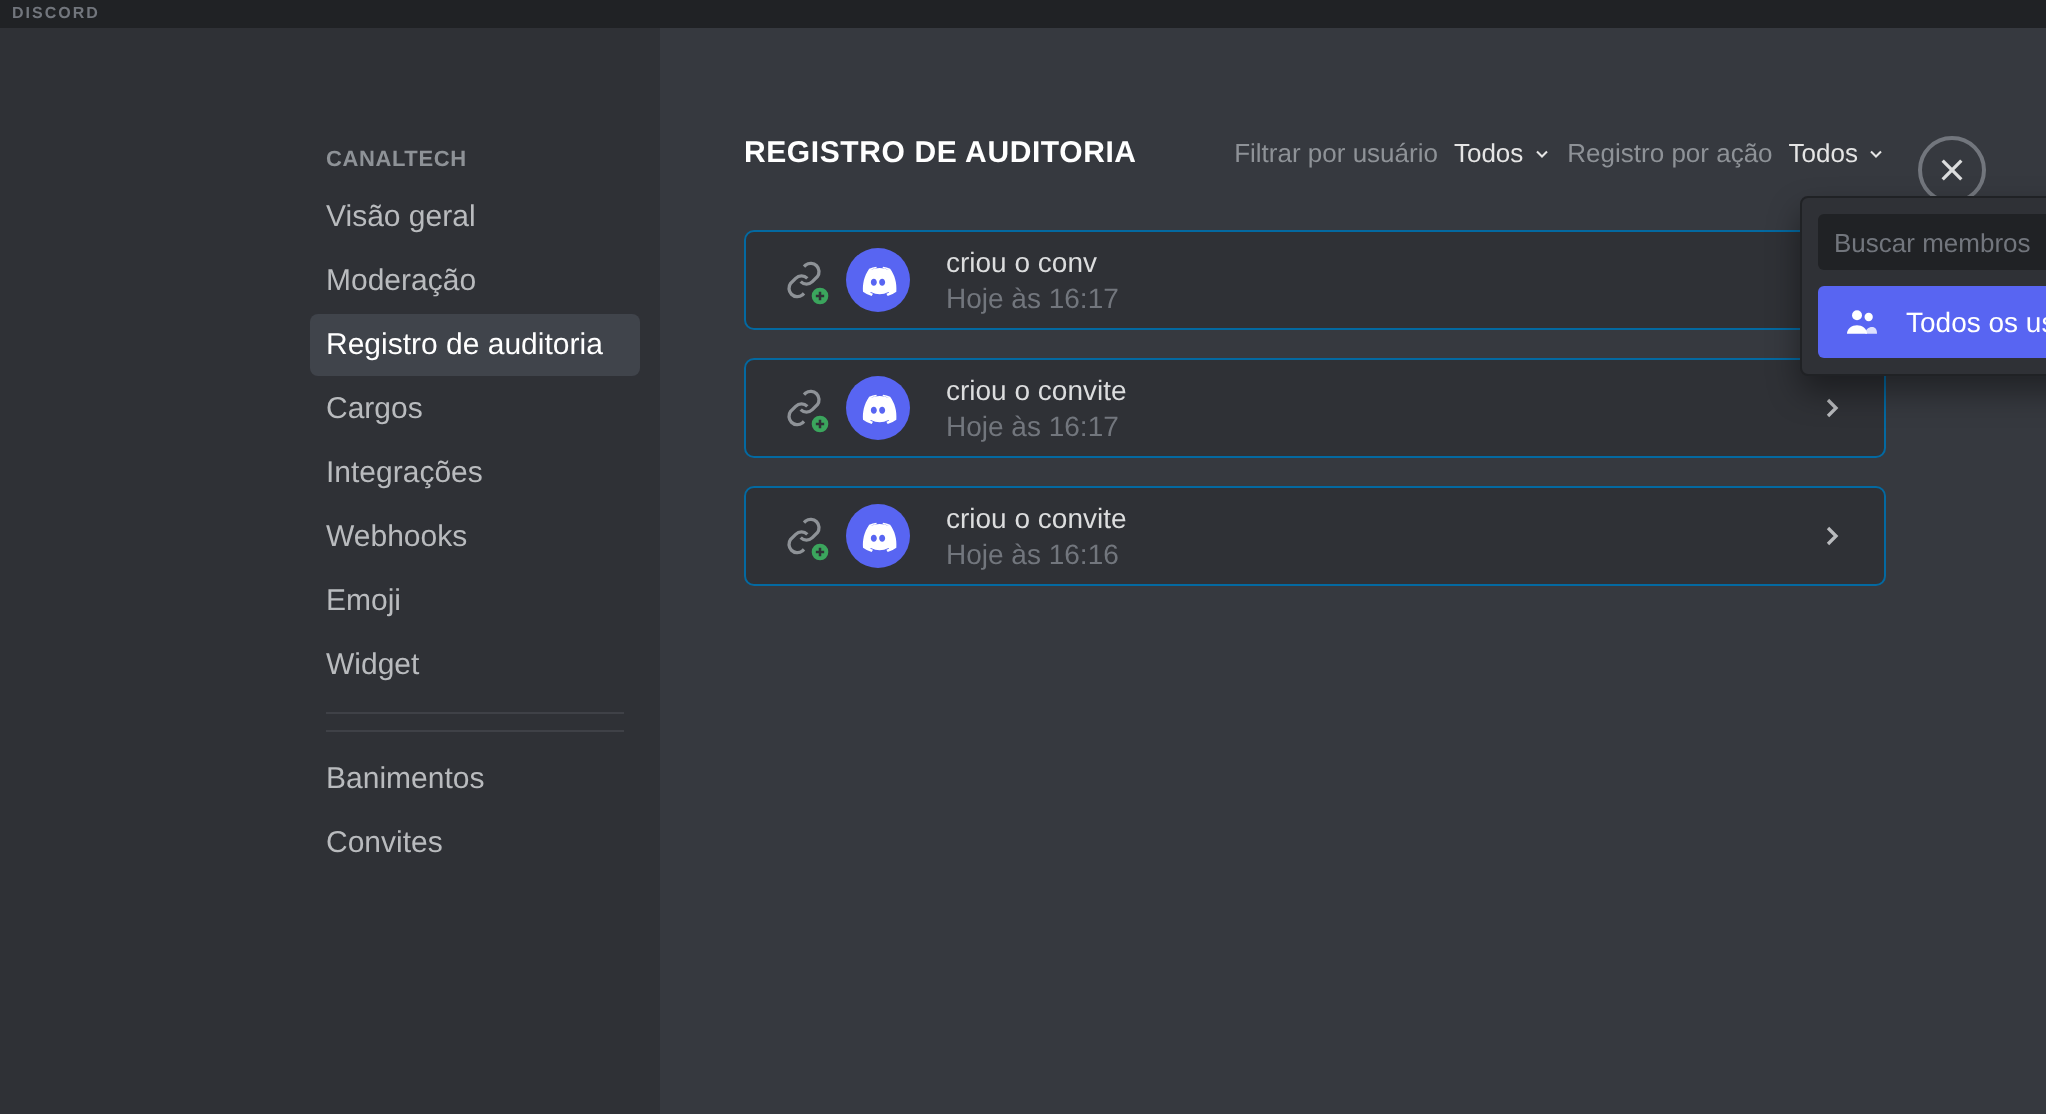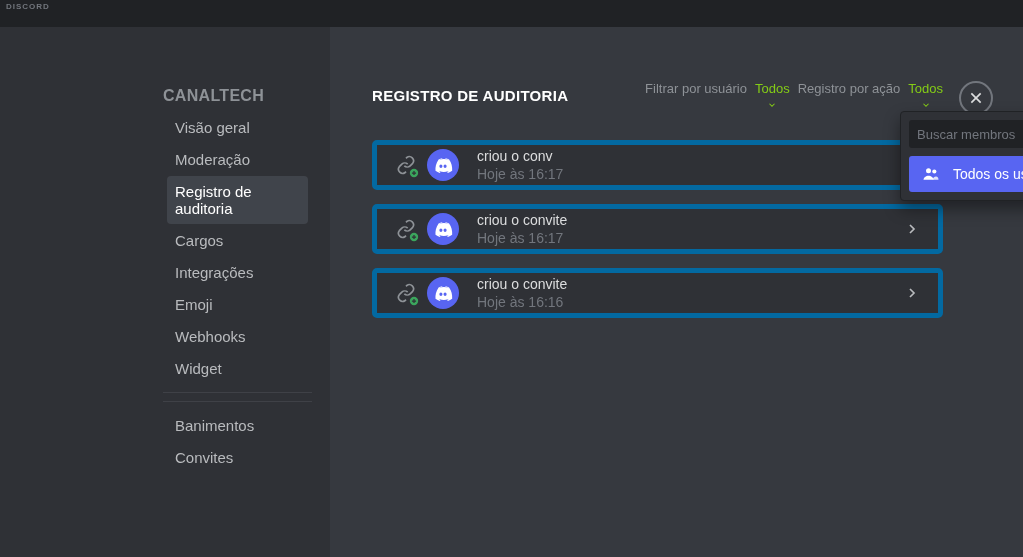--- a/index.html
+++ b/index.html
@@ -1,33 +1,33 @@
 <!DOCTYPE html>
 <html><head>
 <meta charset="utf-8">
 <style>
   * { box-sizing: border-box; margin: 0; padding: 0; }
   html, body { width: 1023px; height: 557px; overflow: hidden; font-family: "Whitney","Helvetica Neue",Helvetica,Arial,sans-serif; background:#2f3136; color:#b9bbbe; }
-  .titlebar { height: 27px; background:#202225; color:#72767d; font-size:8px; letter-spacing:1px; font-weight:700; padding-left:6px; line-height:14px; }
+  .titlebar { height: 14px; background:#202225; color:#72767d; font-size:8px; letter-spacing:1px; font-weight:700; padding-left:6px; line-height:14px; }
   .app { display:flex; height:calc(100% - 14px); }
   .sidebar { width:330px; background:#2f3136; padding:54px 10px 0 155px; }
-  .sidebar-header { font-size:16px; font-weight:700; color:#8e9297; letter-spacing:0.3px; text-transform:uppercase; padding:6px 8px; }
-  .sidebar-item { font-size:15px; color:#b9bbbe; padding:7px 8px; border-radius:4px; cursor:pointer; margin:1px 12px; }
+  .sidebar-header { font-size:11px; font-weight:700; color:#8e9297; letter-spacing:0.3px; text-transform:uppercase; padding:6px 8px; }
+  .sidebar-item { font-size:15px; color:#b9bbbe; padding:7px 8px; border-radius:4px; cursor:pointer; margin:1px 0; }
   .sidebar-item.active { background:#40444b; color:#fff; }
   .sidebar-item.accent { color:#5865f2; }
   .sidebar-divider { height:1px; background:#3f4147; margin:8px 8px; }
   .content { flex:1; background:#36393f; position:relative; padding:54px 80px 0 42px; }
   .page-header { display:flex; align-items:center; gap:24px; margin-bottom:30px; }
   .page-title { color:#fff; font-size:15px; font-weight:700; letter-spacing:0.3px; }
-  .filters { margin-left:auto; display:flex; align-items:flex-start; gap:8px; font-size:13px; color:#8e9297; }
+  .filters { margin-left:auto; display:flex; align-items:flex-end; gap:8px; font-size:13px; color:#8e9297; }
   .filters .label { color:#8e9297; }
-  .filters .value { color:#84cc16; display:flex; align-items:center; gap:4px; cursor:pointer;flex-direction:column; }
+  .filters .value { color:#e5e5e5; display:flex; align-items:center; gap:4px; cursor:pointer; }
   .chev { width:10px; height:10px; }
   .log-list { display:flex; flex-direction:column; gap:14px; }
-  .log-row { background:#2f3136; border:5px solid #0369a1; border-radius:5px; height:50px; display:flex; align-items:center; padding:0 18px; position:relative; }
+  .log-row { background:#2f3136; border:1px solid #0369a1; border-radius:5px; height:50px; display:flex; align-items:center; padding:0 18px; position:relative; }
   .log-icon { width:22px; height:22px; display:flex; align-items:center; justify-content:center; margin-right:10px; position:relative; }
   .avatar { width:32px; height:32px; border-radius:50%; background:#5865f2; display:flex; align-items:center; justify-content:center; margin-right:18px; }
   .log-text { display:flex; flex-direction:column; gap:2px; }
   .log-action { font-size:14px; color:#dcddde; }
   .log-time { font-size:14px; color:#72767d; }
   .log-expand { margin-left:auto; color:#b9bbbe; }
   .close-wrap { position:absolute; top:54px; right:30px; text-align:center; }
   .close-btn { width:34px; height:34px; border:2px solid #72767d; border-radius:50%; display:flex; align-items:center; justify-content:center; cursor:pointer; color:#dcddde; margin-bottom:6px; }
   .close-label { font-size:11px; color:#72767d; letter-spacing:0.5px; }
   
@@ -45,22 +45,22 @@
 
 <div class="app">
 
   <div class="sidebar">
     <div class="sidebar-header">CANALTECH</div>
     <div class="sidebar-item">Visão geral</div>
     <div class="sidebar-item">Moderação</div>
     <div class="sidebar-item active">Registro de auditoria</div>
     <div class="sidebar-item">Cargos</div>
     <div class="sidebar-item">Integrações</div>
+    <div class="sidebar-item">Webhooks</div>
     <div class="sidebar-item">Emoji</div>
-    <div class="sidebar-item">Webhooks</div>
     <div class="sidebar-item">Widget</div>
     <div class="sidebar-divider"></div>
     <div class="sidebar-divider"></div>
     <div class="sidebar-item">Banimentos</div>
     <div class="sidebar-item">Convites</div>
 
   </div>
 
   <div class="content">
     <div class="page-header">

